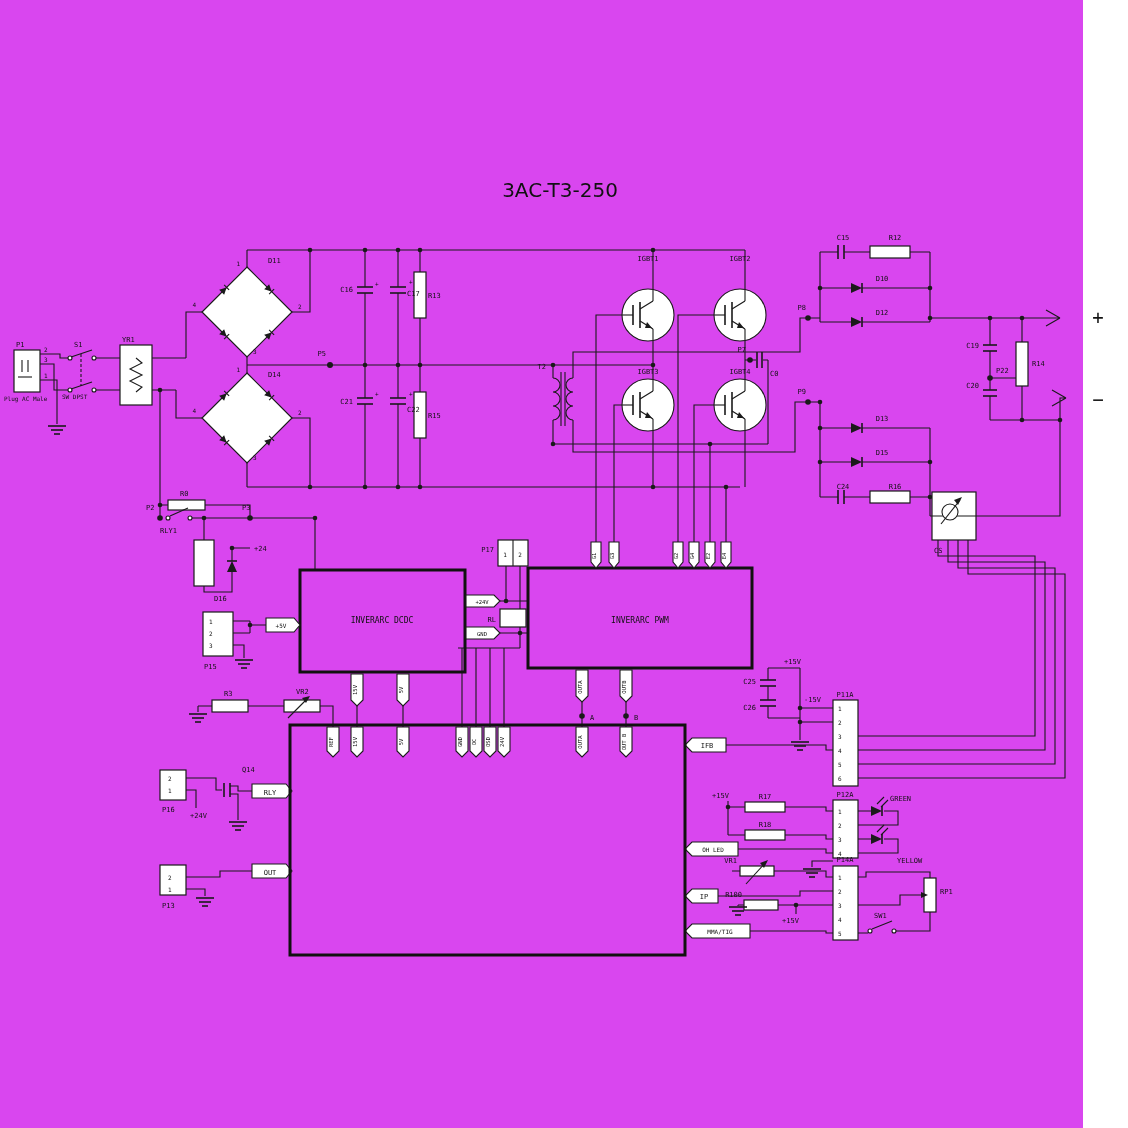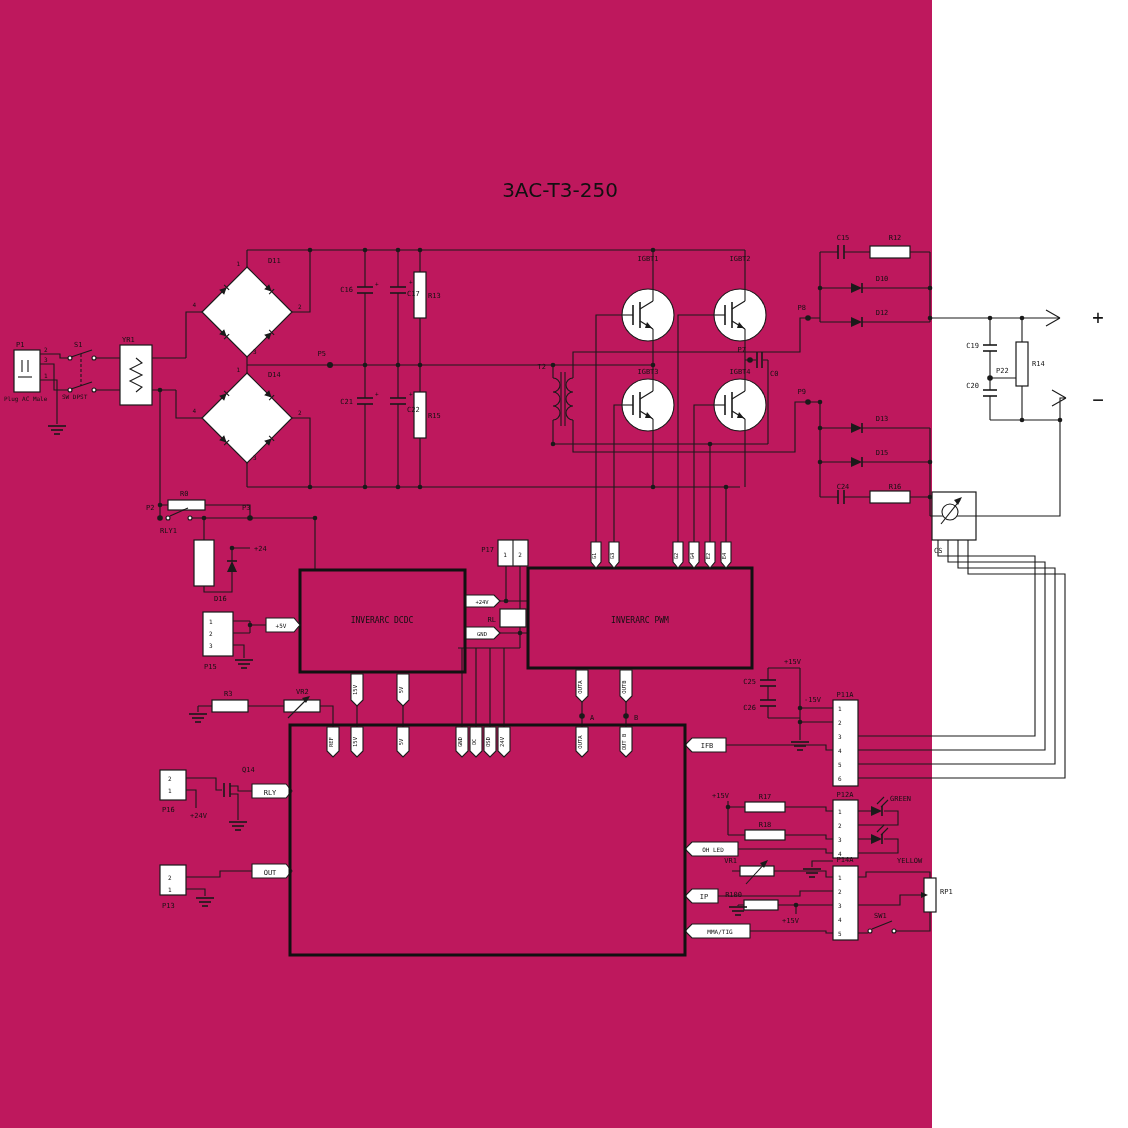--- a/index.html
+++ b/index.html
@@ -1,16 +1,16 @@
 <!DOCTYPE html>
 <html><head>
 <meta charset="utf-8">
 <style>
   html,body{margin:0;padding:0;background:#fff}
-  .page{width:932px;height:1128px;position:relative;background:#be185d}
+  .page{width:1083px;height:1128px;position:relative;background:#d946ef}
   svg{display:block}
   svg text{fill:#111;font-family:"DejaVu Sans Mono",monospace}.t55{font-size:5.5px}.t6{font-size:6px}
   .t7{font-size:7px}.t8{font-size:8px}.t18{font-size:19px}
   .t20{font-size:20px;font-family:"DejaVu Sans",sans-serif}
   .mid{text-anchor:middle}.end{text-anchor:end}
   .w{fill:none;stroke:#1a1a1a;stroke-width:1.1}
   .w2{fill:none;stroke:#1a1a1a;stroke-width:1.6}
   .bx{fill:#fff;stroke:#1a1a1a;stroke-width:1.2}
   .BX{fill:none;stroke:#111;stroke-width:3}
   .tag{fill:#fff;stroke:#1a1a1a;stroke-width:1.1}

